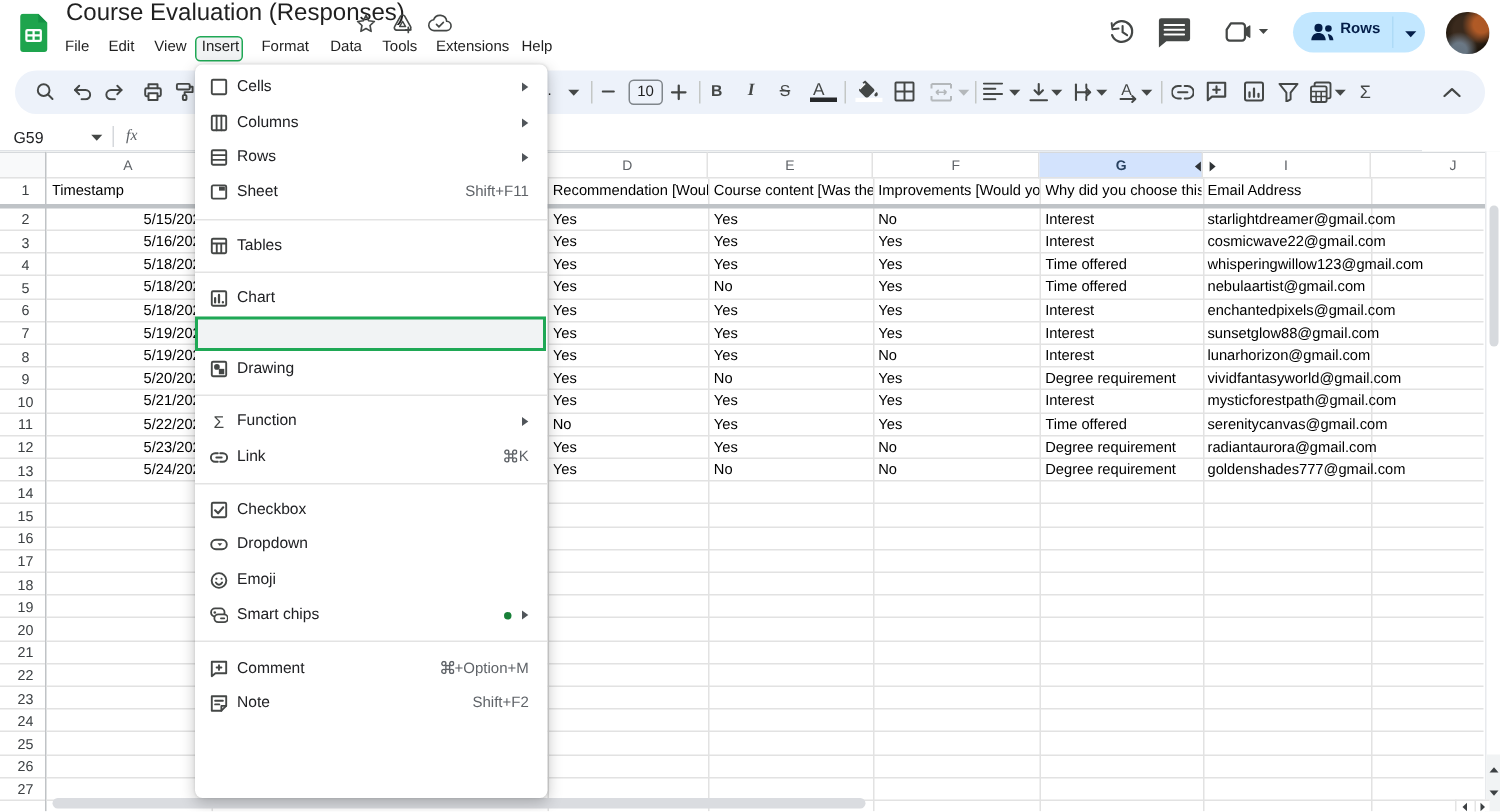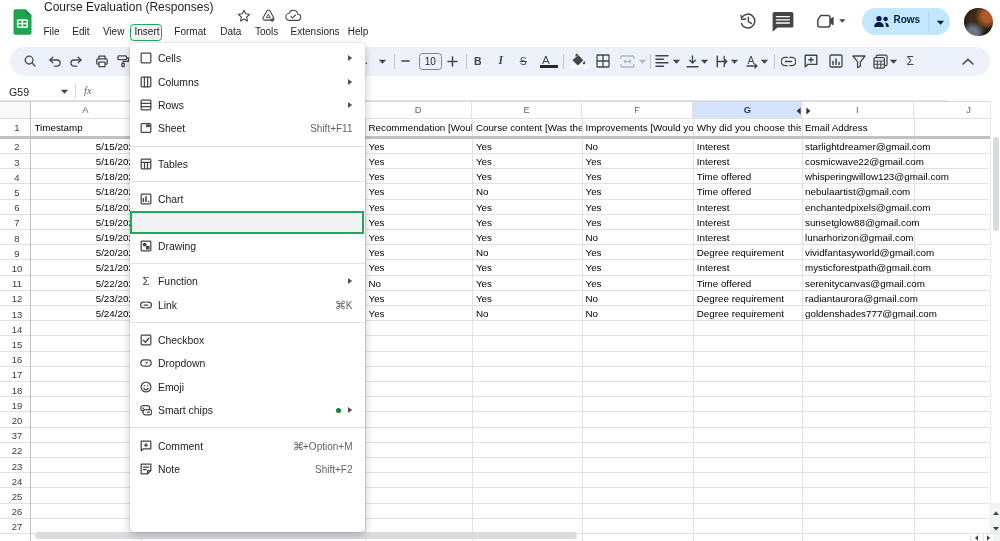--- a/index.html
+++ b/index.html
@@ -1,20 +1,20 @@
 <!DOCTYPE html>
 <html><head><meta charset="utf-8">
 <style>
 *{margin:0;padding:0;box-sizing:border-box}
 html,body{width:1000px;height:541px;overflow:hidden}
 body{font-family:"Liberation Sans",sans-serif;background:#fff;position:relative}
 .abs{position:absolute}
 svg{display:block}
 
-#title{position:absolute;left:44px;top:0;font-size:12px;color:#1f1f1f;letter-spacing:0px}
+#title{position:absolute;left:44px;top:0;font-size:16px;color:#1f1f1f;letter-spacing:0px}
 .mb{position:absolute;top:26.2px;font-size:10px;color:#1f1f1f}
 #insbox{position:absolute;left:130px;top:23.8px;width:31.6px;height:17.5px;border:1.8px solid #1fa855;border-radius:3.5px;box-sizing:border-box;background:#f1f3f4;z-index:5}
 
 #toolbar{position:absolute;left:10px;top:47px;width:980px;height:28.5px;background:#edf2fa;border-radius:14.2px}
 .tbtxt{position:absolute;font-size:11px;color:#444746;font-weight:bold}
 .sep{position:absolute;width:1px;height:15px;top:53.5px;background:#c4c7c5}
 
 #fbar{position:absolute;left:0;top:75.5px;width:948px;height:25.5px;background:#fff;border-bottom:1px solid #e0e3e7}
 
 #grid{position:absolute;left:0;top:101px;width:1000px;height:440px;overflow:hidden;background:#fff}
@@ -353,21 +353,21 @@
 <div class="rn" style="top:177.2px">11</div>
 <div class="rn" style="top:192.4px">12</div>
 <div class="rn" style="top:207.6px">13</div>
 <div class="rn" style="top:222.8px">14</div>
 <div class="rn" style="top:238.0px">15</div>
 <div class="rn" style="top:253.2px">16</div>
 <div class="rn" style="top:268.4px">17</div>
 <div class="rn" style="top:283.6px">18</div>
 <div class="rn" style="top:298.8px">19</div>
 <div class="rn" style="top:314.0px">20</div>
-<div class="rn" style="top:329.2px">37</div>
+<div class="rn" style="top:329.2px">21</div>
 <div class="rn" style="top:344.4px">22</div>
 <div class="rn" style="top:359.6px">23</div>
 <div class="rn" style="top:374.8px">24</div>
 <div class="rn" style="top:390.0px">25</div>
 <div class="rn" style="top:405.2px">26</div>
 <div class="rn" style="top:420.4px">27</div>
 <div class="cell1" style="left:34.5px;top:17.5px;width:106.0px;height:27px">Timestamp</div>
 <div class="cell1" style="left:368.5px;top:17.5px;width:103.89999999999998px;height:17.1px">Recommendation [Would you recommend this course]</div>
 <div class="cell1" style="left:475.9px;top:17.5px;width:106.10000000000002px;height:17.1px">Course content [Was the course content relevant]</div>
 <div class="cell1" style="left:585.5px;top:17.5px;width:107.79999999999995px;height:17.1px">Improvements [Would you suggest improvements]</div>

